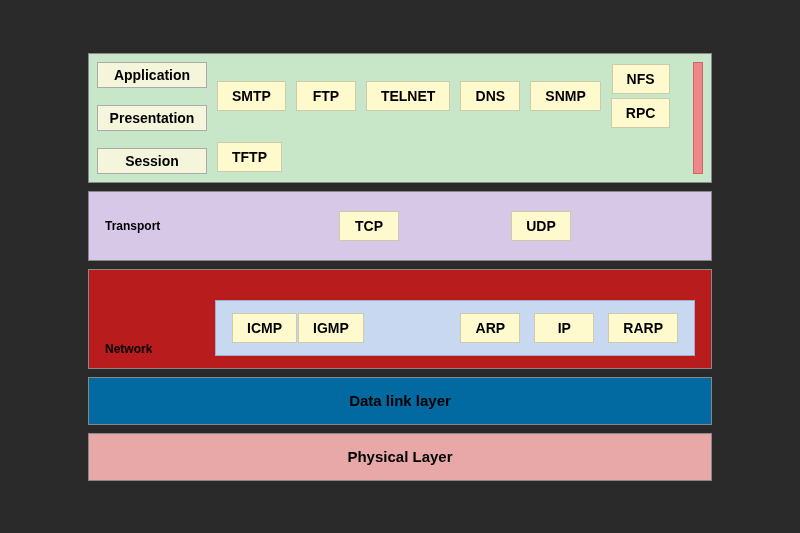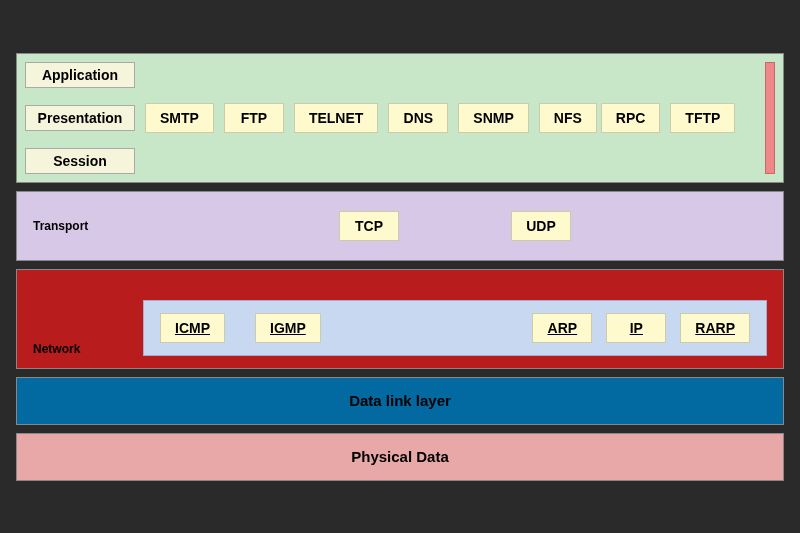--- a/index.html
+++ b/index.html
@@ -6,21 +6,21 @@
     body {
       background: #2a2a2a;
       width: 800px;
       height: 533px;
       display: flex;
       align-items: center;
       justify-content: center;
       font-family: Arial, sans-serif;
     }
     .diagram {
-      width: 768px;
+      width: 624px;
       display: flex;
       flex-direction: column;
       gap: 8px;
     }
 
     
     .app-layer {
       background: #c8e6c8;
       border: 1.5px solid #888;
       padding: 8px 8px 8px 8px;
@@ -58,21 +58,21 @@
       background: #fffacd;
       border: 1.5px solid #cca;
       padding: 6px 14px;
       font-size: 14px;
       font-weight: bold;
       text-align: center;
       min-width: 60px;
     }
     .nfs-rpc {
       display: flex;
-      flex-direction: row;
+      flex-direction: column;
       gap: 4px;
       align-items: center;
     }
     .nfs-rpc .protocol-box {
       min-width: 50px;
     }
     .app-right-accent {
       width: 10px;
       background: #e88;
       margin-left: 8px;
@@ -114,23 +114,22 @@
       min-height: 100px;
     }
     .network-inner {
       background: #c8d8f0;
       border: 1.5px solid #aac;
       padding: 12px 16px;
       display: flex;
       flex-direction: row;
       align-items: center;
       flex: 1;
-      gap: 30px;
+      gap: 1px;
       flex-wrap: wrap;
-      text-decoration: underline;
     }
     .ip-arp-group {
       display: flex;
       flex-direction: row;
       align-items: center;
       gap: 14px;
       margin-left: auto;
     }
 
     
@@ -212,16 +211,16 @@
         <div class="protocol-box">RARP</div>
       </div>
     </div>
   </div>
 
   <div class="datalink-layer">
     <div class="layer-label">Data link layer</div>
   </div>
 
   <div class="physical-layer">
-    <div class="layer-label">Physical Data</div>
+    <div class="layer-label">Physical Layer</div>
   </div>
 
 </div>
 
 </body></html>

